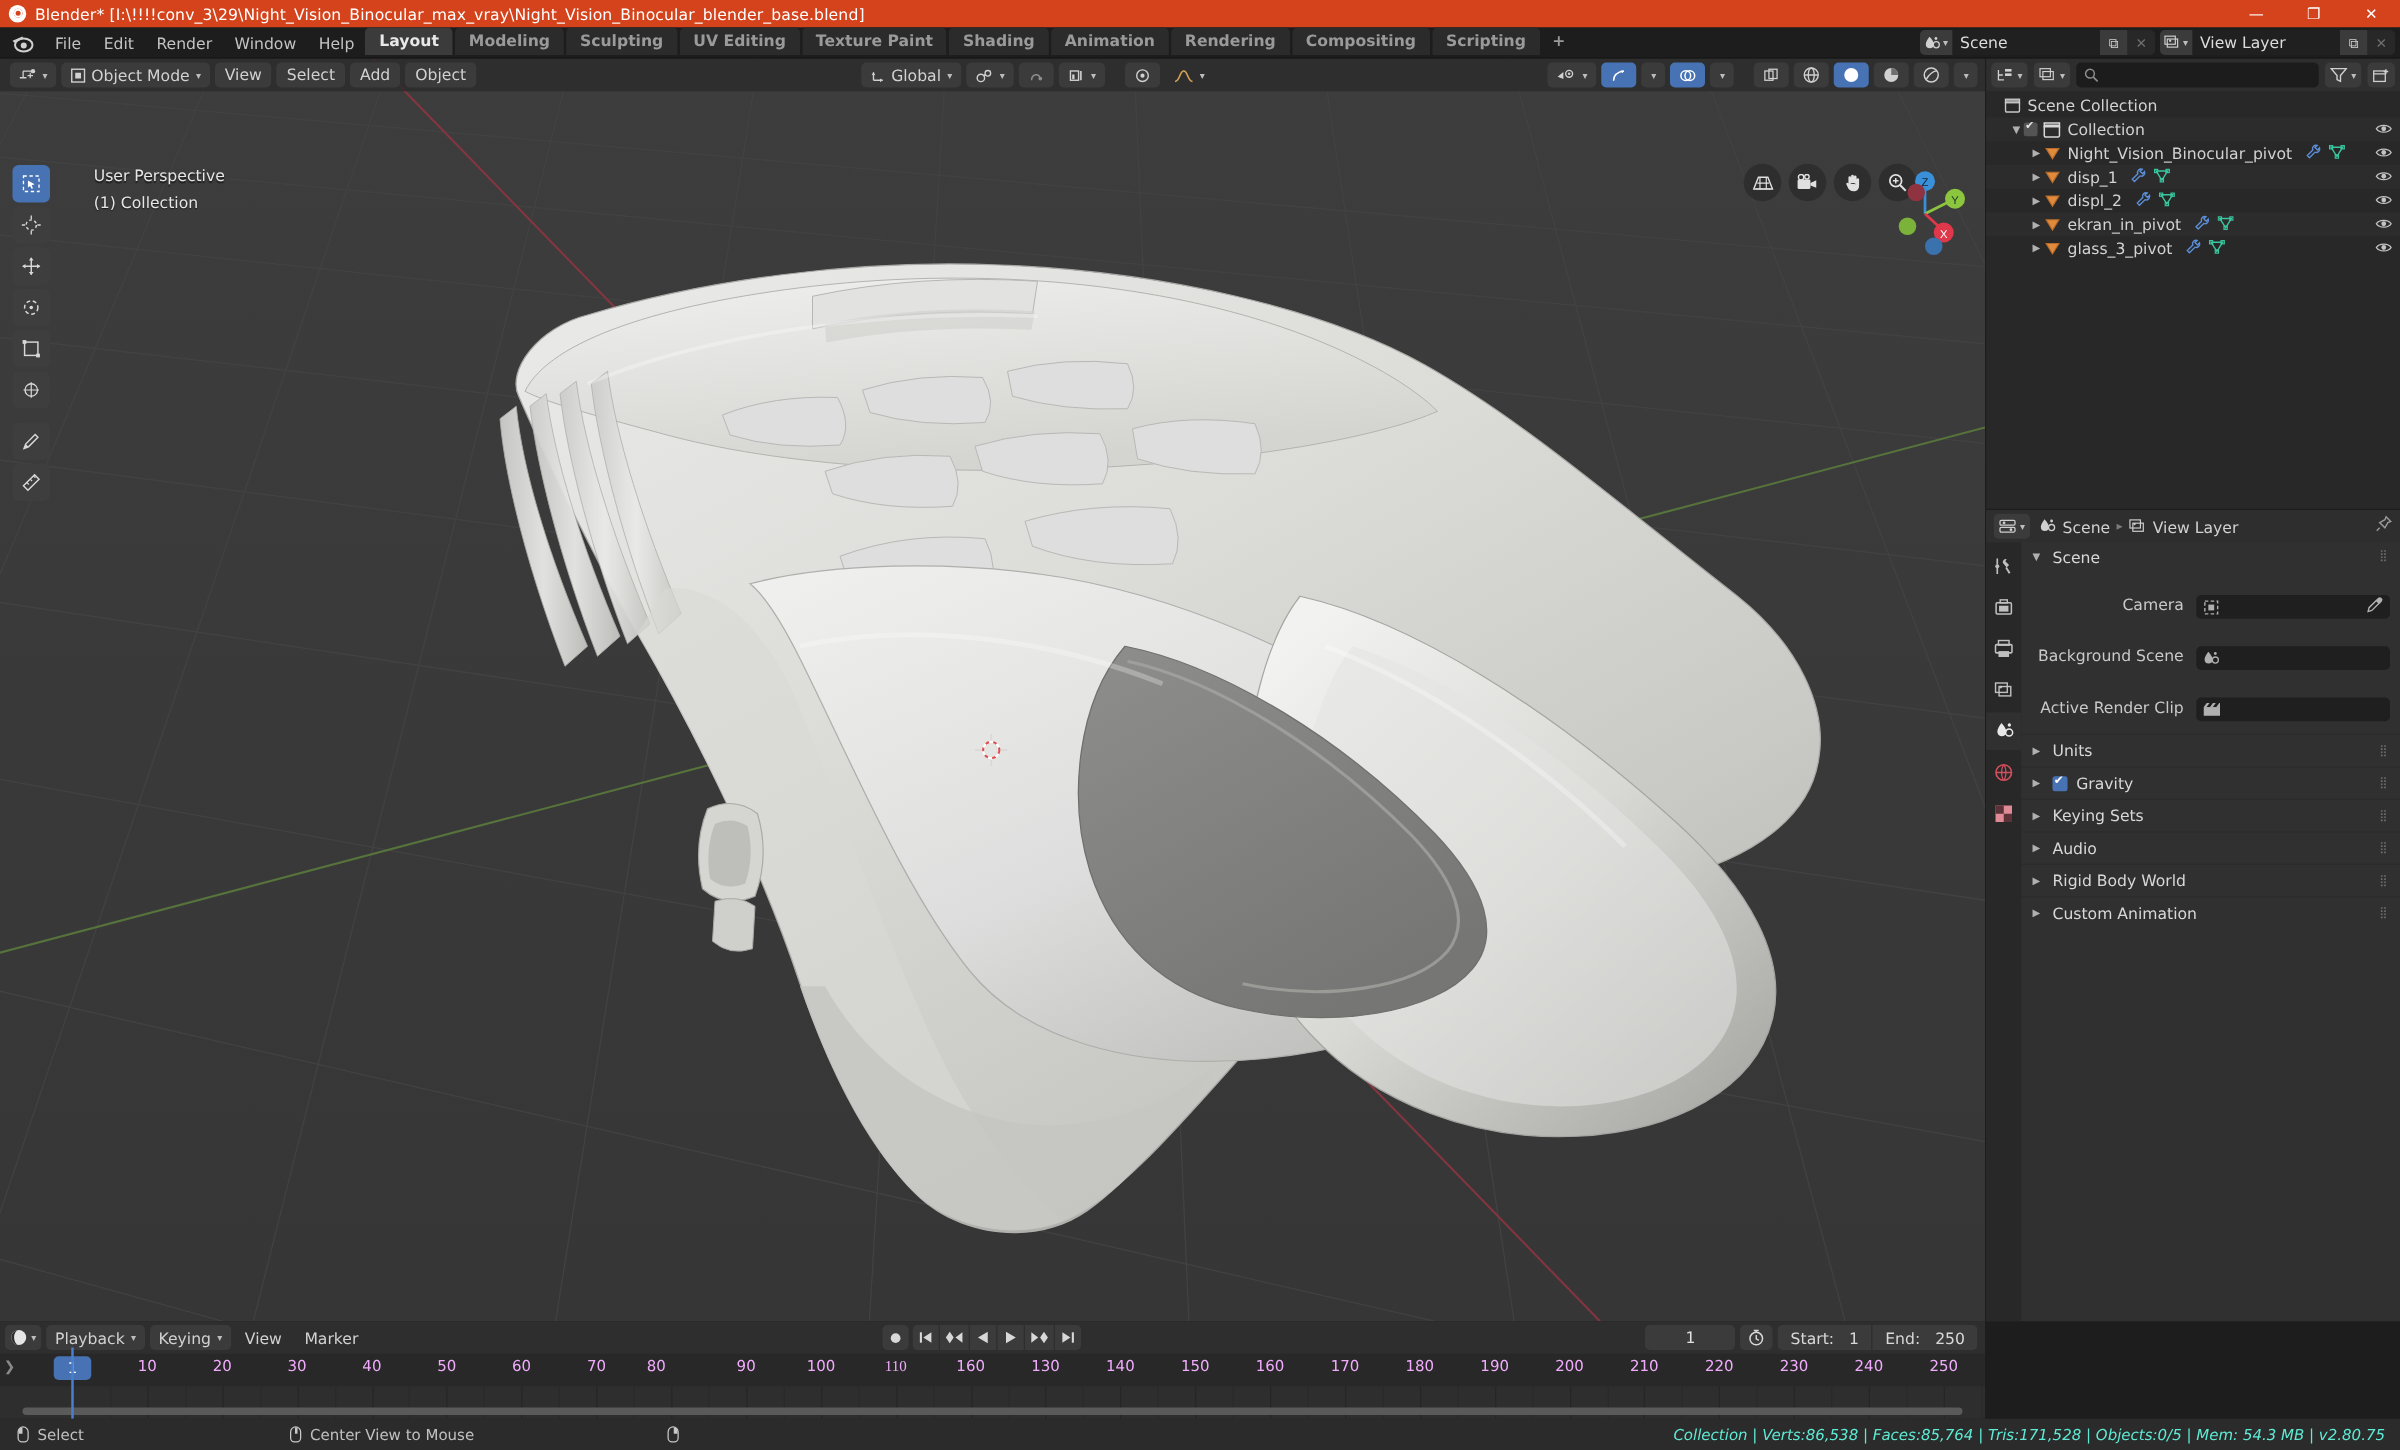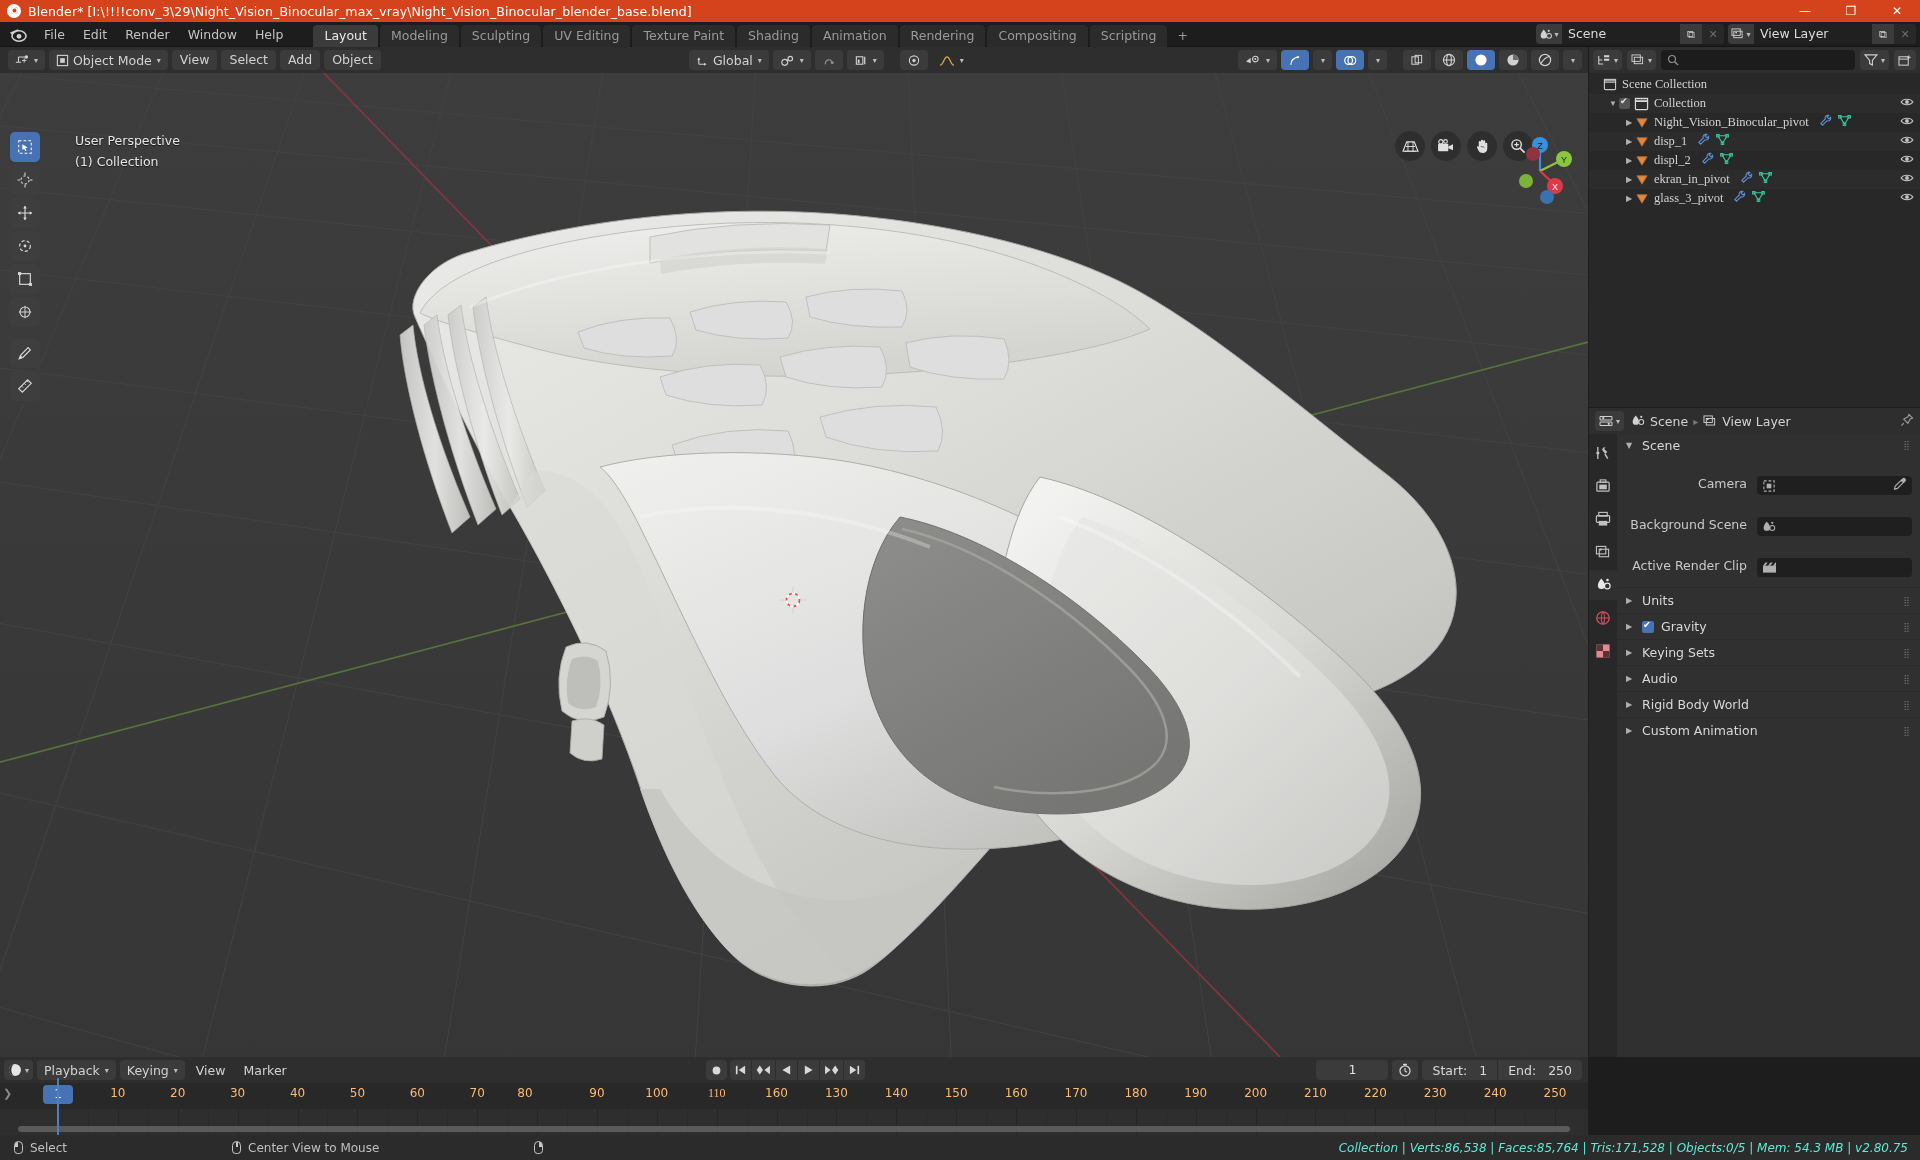--- a/index.html
+++ b/index.html
@@ -34,21 +34,21 @@
   
   .topbar{
     position:absolute; left:0; top:22px; width:1920px; height:25px;
     background:#1d1d1d; display:flex; align-items:center;
     border-bottom:1px solid #141414;
   }
   .blogo{ width:22px; height:18px; margin:0 5px 0 8px; position:relative; flex:0 0 auto;}
   .blogo svg{ display:block; }
   .menu{ display:flex; align-items:center; }
   .menu > div{ padding:3px 9px; color:#c3c3c3; font-size:12.5px; border-radius:3px; }
-  .wstabs{ display:flex; align-items:flex-end; height:25px; margin-left:21px; }
+  .wstabs{ display:flex; height:25px; margin-left:0;font-weight:bold; }
   .wstab{
     padding:4px 11px 5px; font-size:12.5px; color:#9a9a9a; background:#2b2b2b;
     margin-right:2px; border-radius:4px 4px 0 0; line-height:14px; height:22px;
   }
   .wstab.active{ background:#3b3b3b; color:#e8e8e8; }
   .wstab.plus{ background:transparent; color:#9a9a9a; padding:4px 8px; }
   .topright{ position:absolute; right:4px; top:2px; display:flex; align-items:center; gap:4px; }
   .fieldgrp{ display:flex; align-items:center; background:#282828; border-radius:4px; height:20px; }
   .fieldgrp .ic{ width:26px; height:20px; display:flex; align-items:center; justify-content:center;
     background:#3b3b3b; border-radius:4px 0 0 4px; color:#d0d0d0; font-size:11px; gap:1px;}
@@ -93,21 +93,21 @@
     display:flex; align-items:center; justify-content:center; color:#d8d8d8;}
   .gizmo{ position:absolute; right:8px; top:80px; width:80px; height:80px; z-index:5;}
 
   
   .outliner{ position:absolute; left:1589px; top:47px; width:331px; height:360px; background:#282828; }
   .ol-header{ height:26px; background:#2e2e2e; display:flex; align-items:center; padding:0 4px; gap:5px;}
   .ol-ic{ height:20px; padding:0 4px; display:flex; align-items:center; gap:2px; background:#3b3b3b;
     border-radius:4px; color:#d0d0d0;}
   .ol-search{ flex:1; height:20px; background:#1c1c1c; border-radius:4px; display:flex;
     align-items:center; padding:0 6px; color:#7d7d7d;}
-  .ol-rows{ padding-top:2px;font-family:Liberation Serif, serif; }
+  .ol-rows{ padding-top:2px; }
   .ol-row{ height:19px; display:flex; align-items:center; font-size:12.5px; color:#d2d2d2;
     padding-right:6px; position:relative;}
   .ol-row.zebra{ background:#2c2c2c; }
   .disc{ width:12px; text-align:center; color:#b0b0b0; font-size:8px; flex:0 0 12px;}
   .chk{ width:11px; height:11px; border-radius:2px; background:#545454; margin-right:4px;
     position:relative; flex:0 0 11px;}
   .chk::after{ content:"✔"; position:absolute; left:1px; top:-2px; font-size:9px; color:#e6e6e6;}
   .ol-icon{ margin-right:5px; display:flex; align-items:center; }
   .ol-name{ white-space:nowrap; }
   .ol-right{ margin-left:auto; display:flex; align-items:center; gap:6px;}
@@ -147,21 +147,21 @@
   .pbtn{ height:20px; min-width:21px; padding:0 3px; background:#3b3b3b; display:flex;
     align-items:center; justify-content:center; color:#d8d8d8;}
   .pgrp{ display:flex; border-radius:4px; overflow:hidden; gap:1px;}
   .tl-right{ position:absolute; right:6px; top:3px; display:flex; align-items:center; gap:4px;}
   .tl-frame{ width:72px; height:20px; background:#3b3b3b; border-radius:4px; text-align:center;
     line-height:20px; font-size:12.5px; color:#e0e0e0;}
   .tl-se{ display:flex; border-radius:4px; overflow:hidden; }
   .tl-se div{ height:20px; background:#3b3b3b; display:flex; align-items:center; gap:12px;
     padding:0 10px; font-size:12.5px; color:#d8d8d8;}
   .tl-ruler{ position:absolute; left:0; top:26px; width:100%; height:26px; }
-  .tick{ position:absolute; top:3px; font-size:12px; color:#fdba74; transform:translateX(-50%);}
+  .tick{ position:absolute; top:3px; font-size:12px; color:#f0abfc; transform:translateX(-50%);}
   .playhead{ position:absolute; top:2px; width:30px; height:19px; background:#4772b3;
     border-radius:4px; color:#fff; font-size:12px; text-align:center; line-height:19px;
     transform:translateX(-50%);}
   .playline{ position:absolute; top:21px; width:2px; height:57px; background:#4a7fd0; transform:translateX(-50%);}
   .tl-grid{ position:absolute; left:0; top:52px; width:100%; height:26px; background:#2e2e2e;}
   .gline{ position:absolute; top:0; width:1px; height:26px; background:#262626;}
   .tl-scroll{ position:absolute; left:18px; bottom:3px; height:6px; background:#5a5a5a; border-radius:3px;}
   .tl-arrow{ position:absolute; left:3px; top:30px; color:#8a8a8a; font-size:11px;}
 
   

